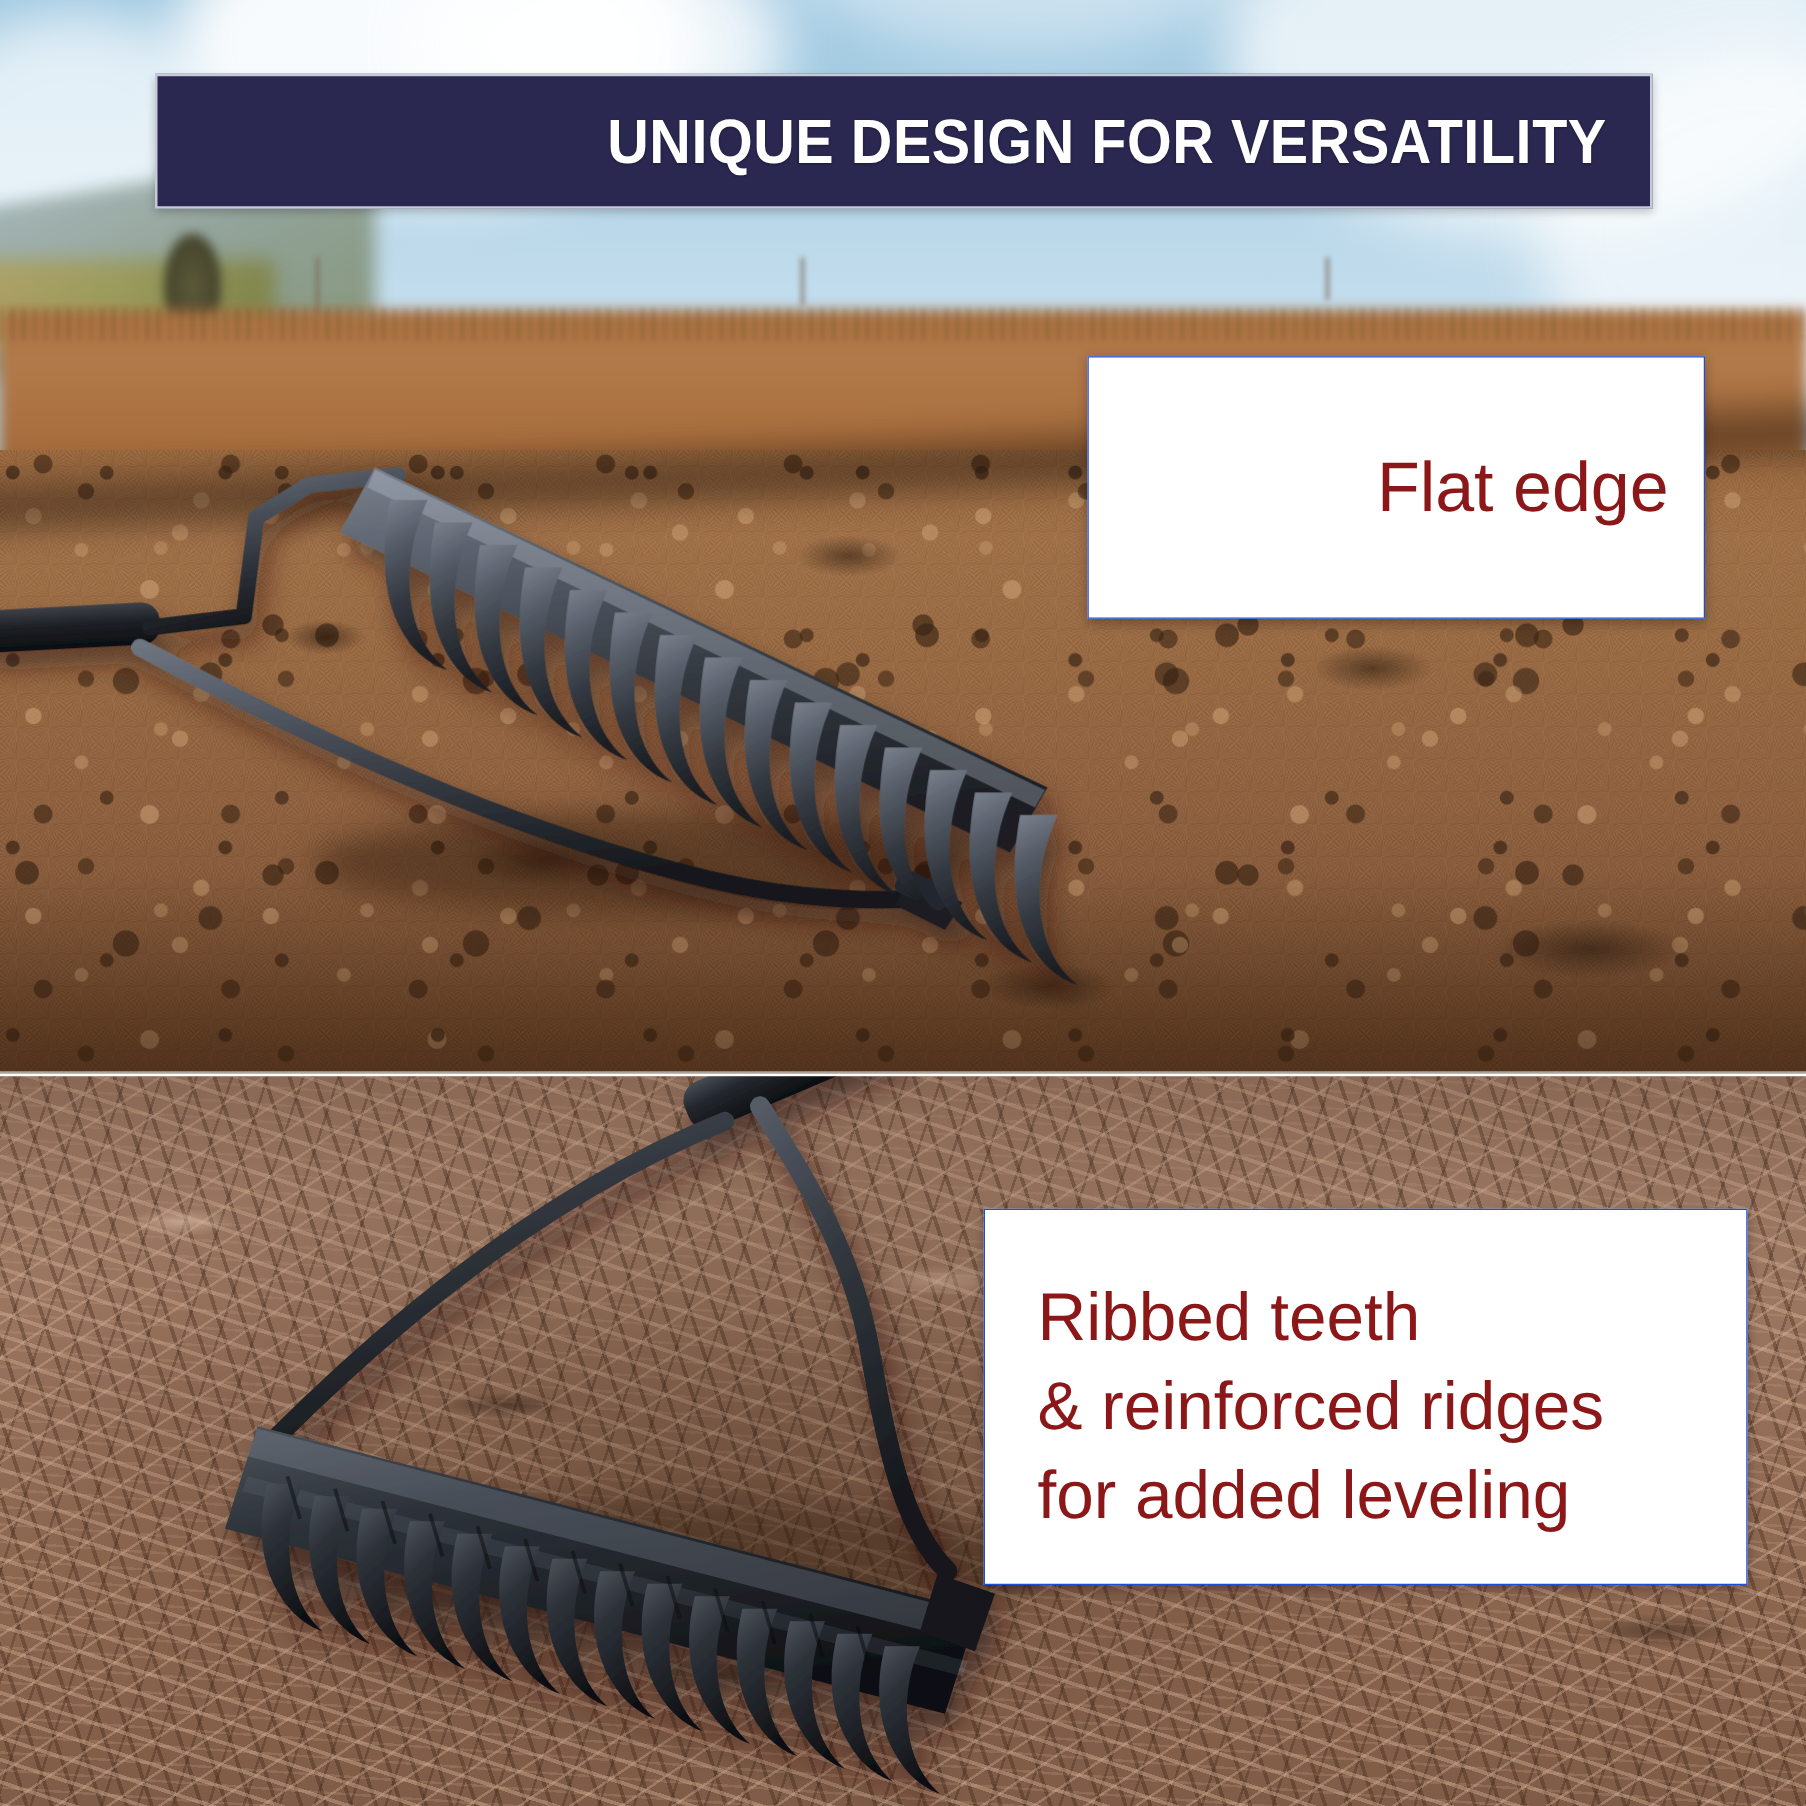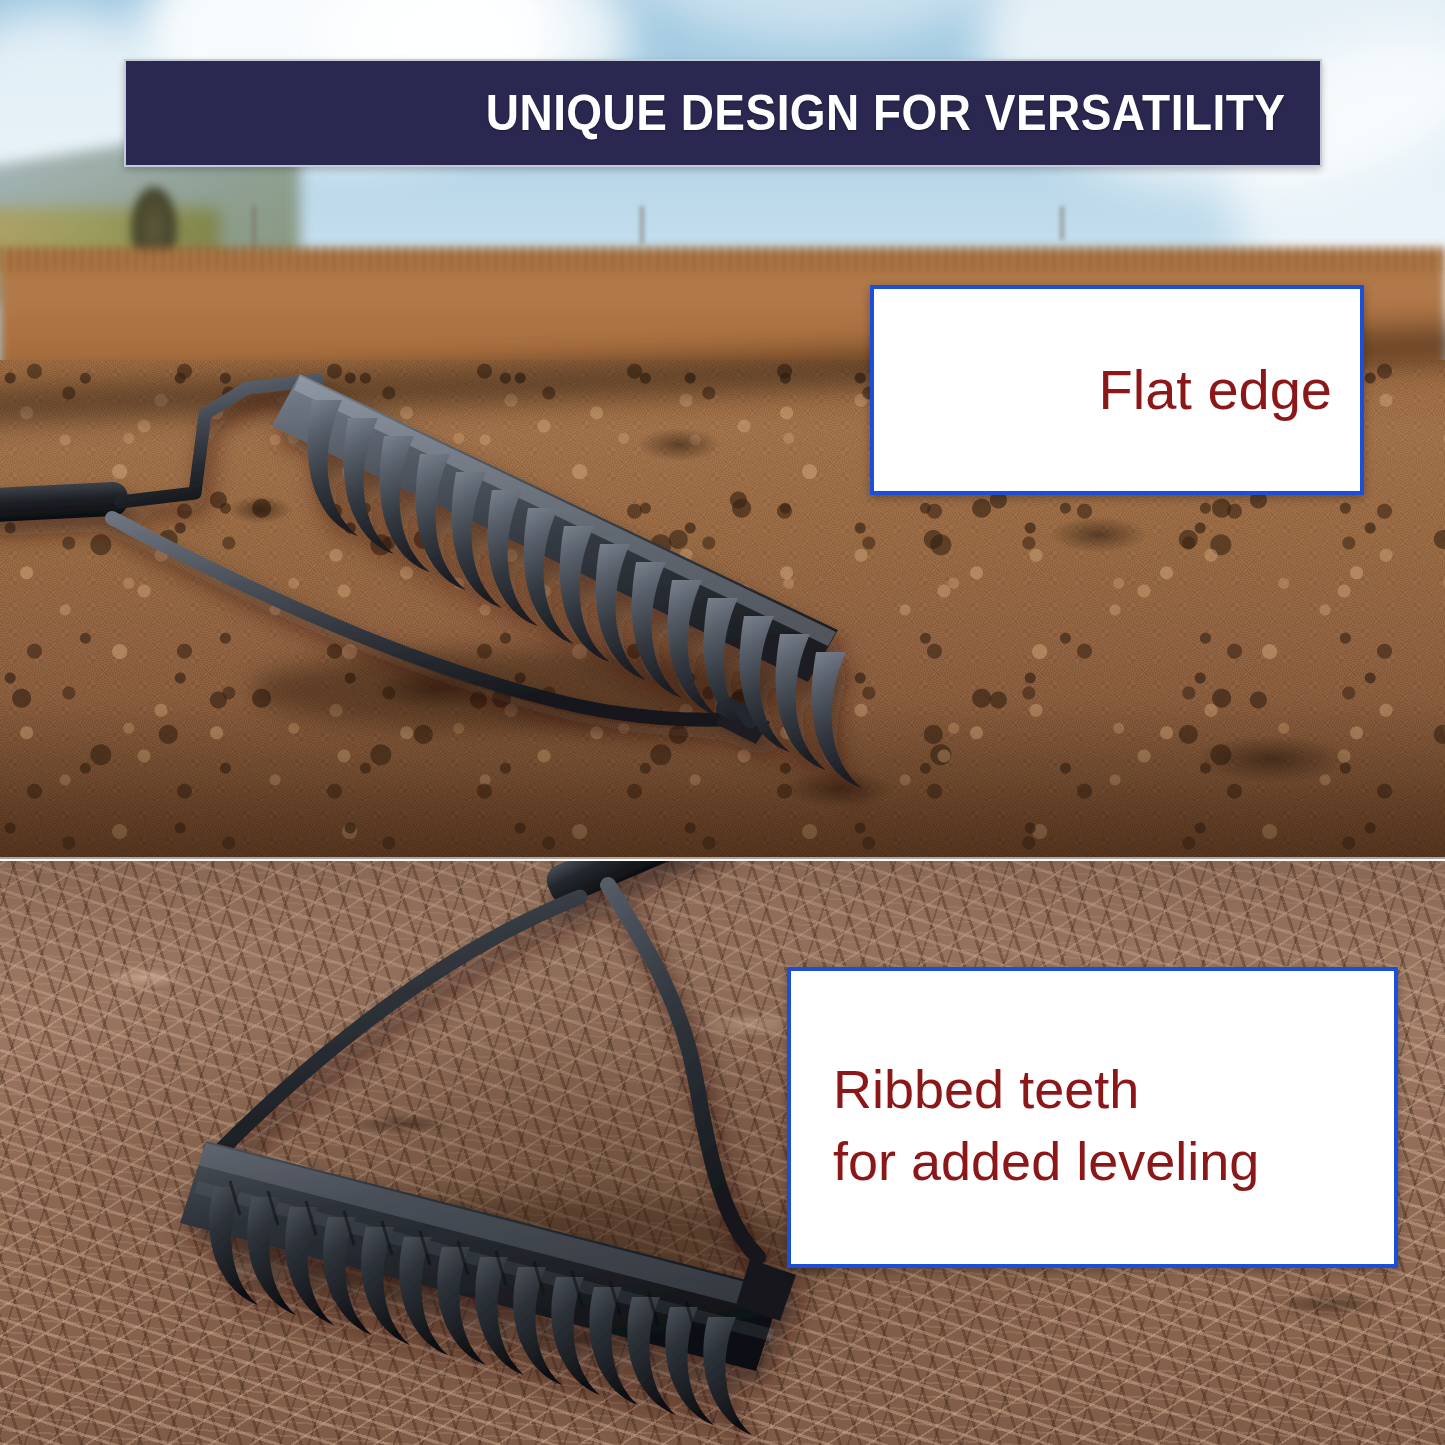--- a/index.html
+++ b/index.html
@@ -291,21 +291,21 @@
     transform: scaleX(.92);
     text-align: center;
     white-space: nowrap;
     text-shadow: 0 1px 2px rgba(0,0,0,.35);
   }
 
   
   .callout {
     position: absolute;
     background: #ffffff;
-    border: 4px solid #1d4ed8;
+    border: 1px solid #1d4ed8;
     box-shadow: 0 3px 9px rgba(0,0,0,.3);
     display: flex;
     flex-direction: column;
     justify-content: center;
     z-index: 10;
   }
   .callout-line {
     color: #8b1718;
     font-family: "Liberation Sans", sans-serif;
     font-weight: normal;
@@ -520,16 +520,17 @@
   <div class="header-banner">
     <div class="header-title">UNIQUE DESIGN FOR VERSATILITY</div>
   </div>
 
   <div class="callout callout-flat-edge">
     <div class="callout-line">Flat edge</div>
   </div>
 
   <div class="callout callout-ribbed">
     <div class="callout-line">Ribbed teeth</div>
+    <div class="callout-line">&amp; reinforced ridges</div>
     <div class="callout-line">for added leveling</div>
   </div>
 
 </div>
 
 </body></html>

